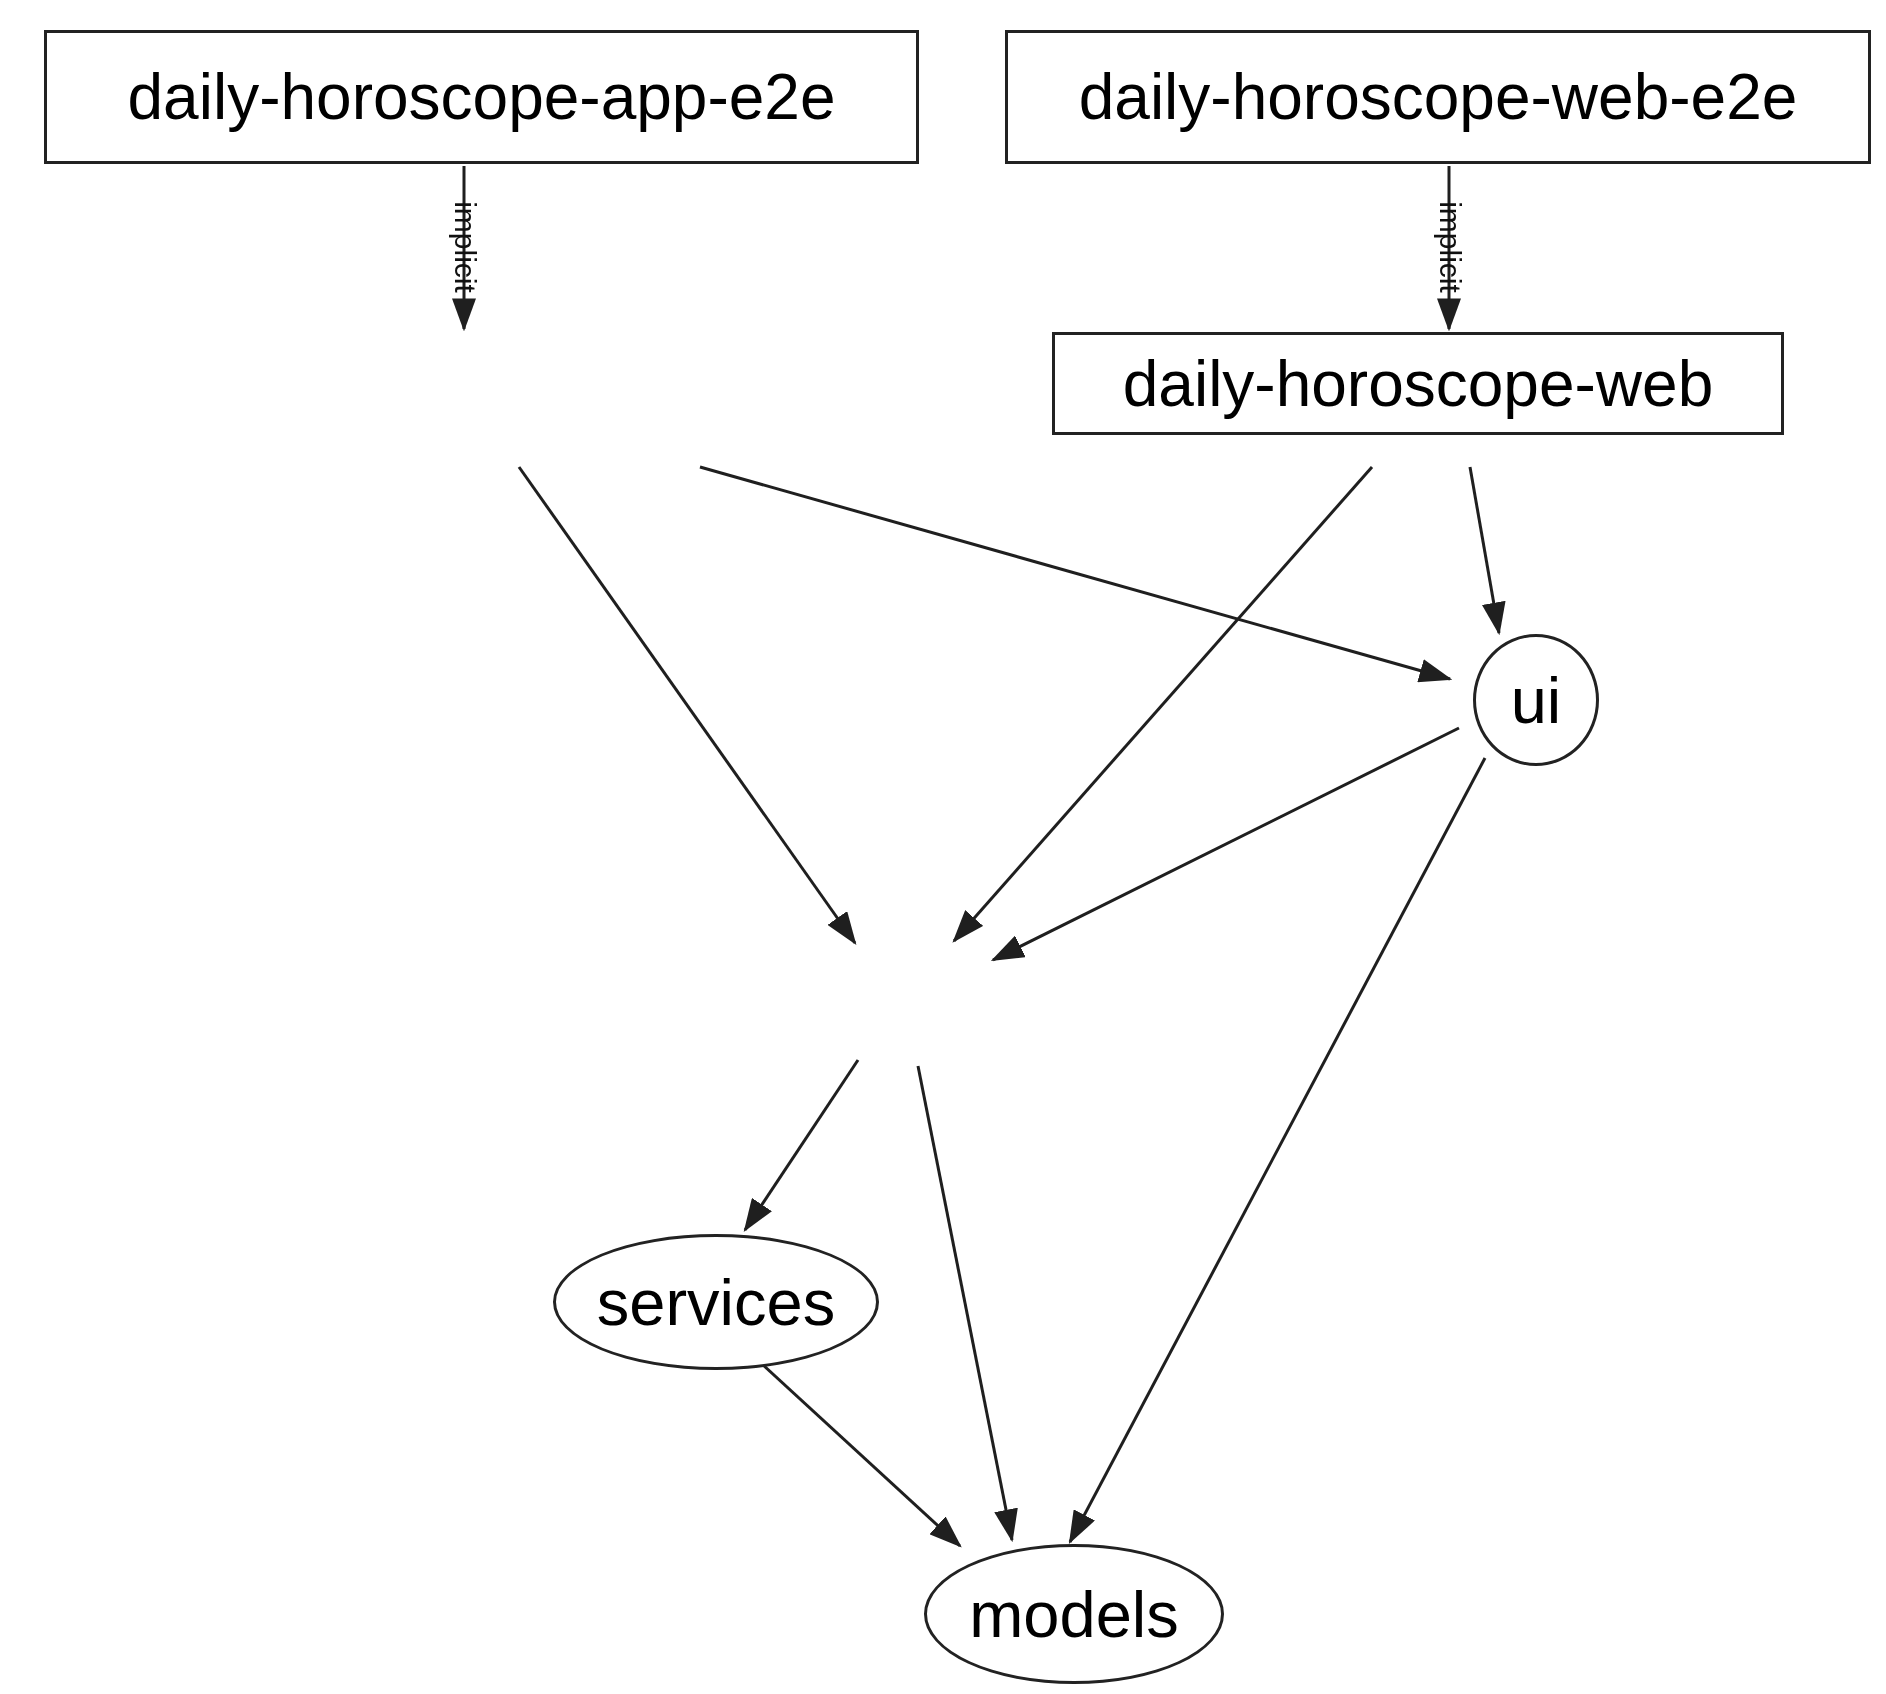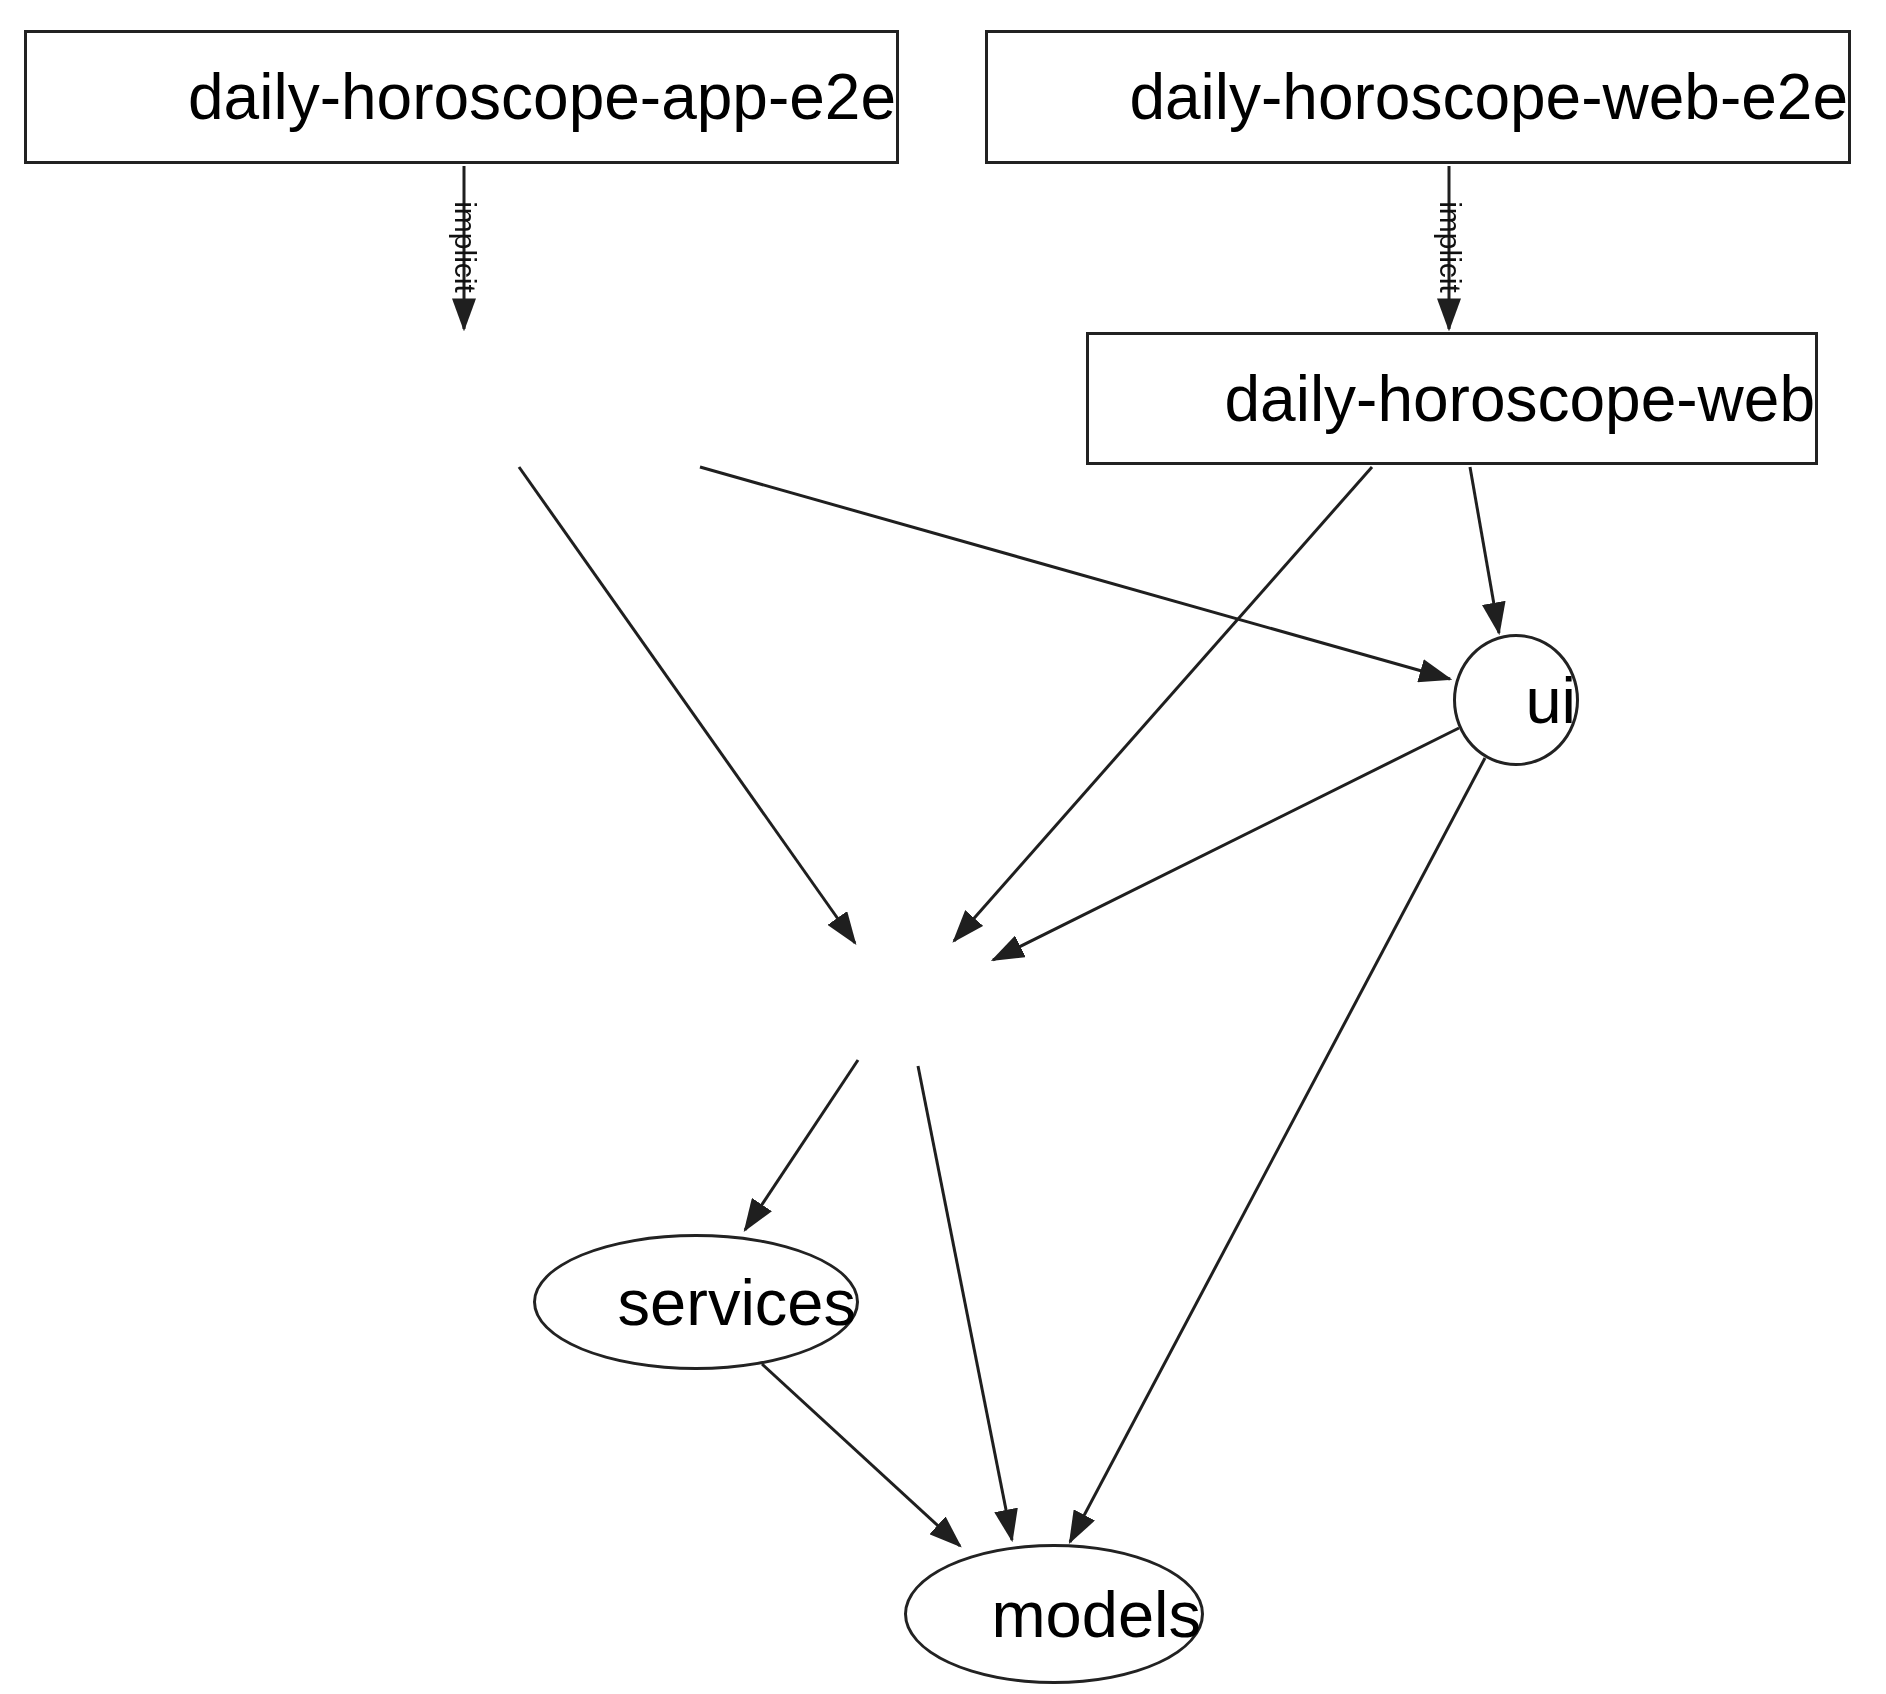--- a/index.html
+++ b/index.html
@@ -27,26 +27,27 @@
     stroke: #1f1f1f;
     stroke-width: 3;
     fill: none;
   }
   .node {
     position: absolute;
     background: #ffffff;
     border: 3px solid #222222;
     display: flex;
     align-items: center;
-    justify-content: flex-end;
+    justify-content: center;
     box-sizing: border-box;
     font-size: 64px;
     line-height: 1;
     white-space: nowrap;
     letter-spacing: 0px;
+    margin-left: 20px;
   }
   .node.ellipse {
     border-radius: 50%;
     font-size: 65px;
   }
   .edge-label {
     position: absolute;
     transform: translate(-50%, -50%) rotate(90deg);
     font-size: 30px;
     line-height: 1;
@@ -86,21 +87,21 @@
 
   <div class="node box" style="left:24px; top:30px; width:875px; height:134px;">
     <span>daily-horoscope-app-e2e</span>
   </div>
 
   <div class="node box" style="left:985px; top:30px; width:866px; height:134px;">
     <span>daily-horoscope-web-e2e</span>
   </div>
 
 
-  <div class="node box" style="left:1086px; top:332px; width:732px; height:133px;">
+  <div class="node box" style="left:1032px; top:332px; width:732px; height:103px;">
     <span>daily-horoscope-web</span>
   </div>
 
   <div class="node ellipse" style="left:1453px; top:634px; width:126px; height:132px;">
     <span>ui</span>
   </div>
 
 
   <div class="node ellipse" style="left:533px; top:1234px; width:326px; height:136px;">
     <span>services</span>

